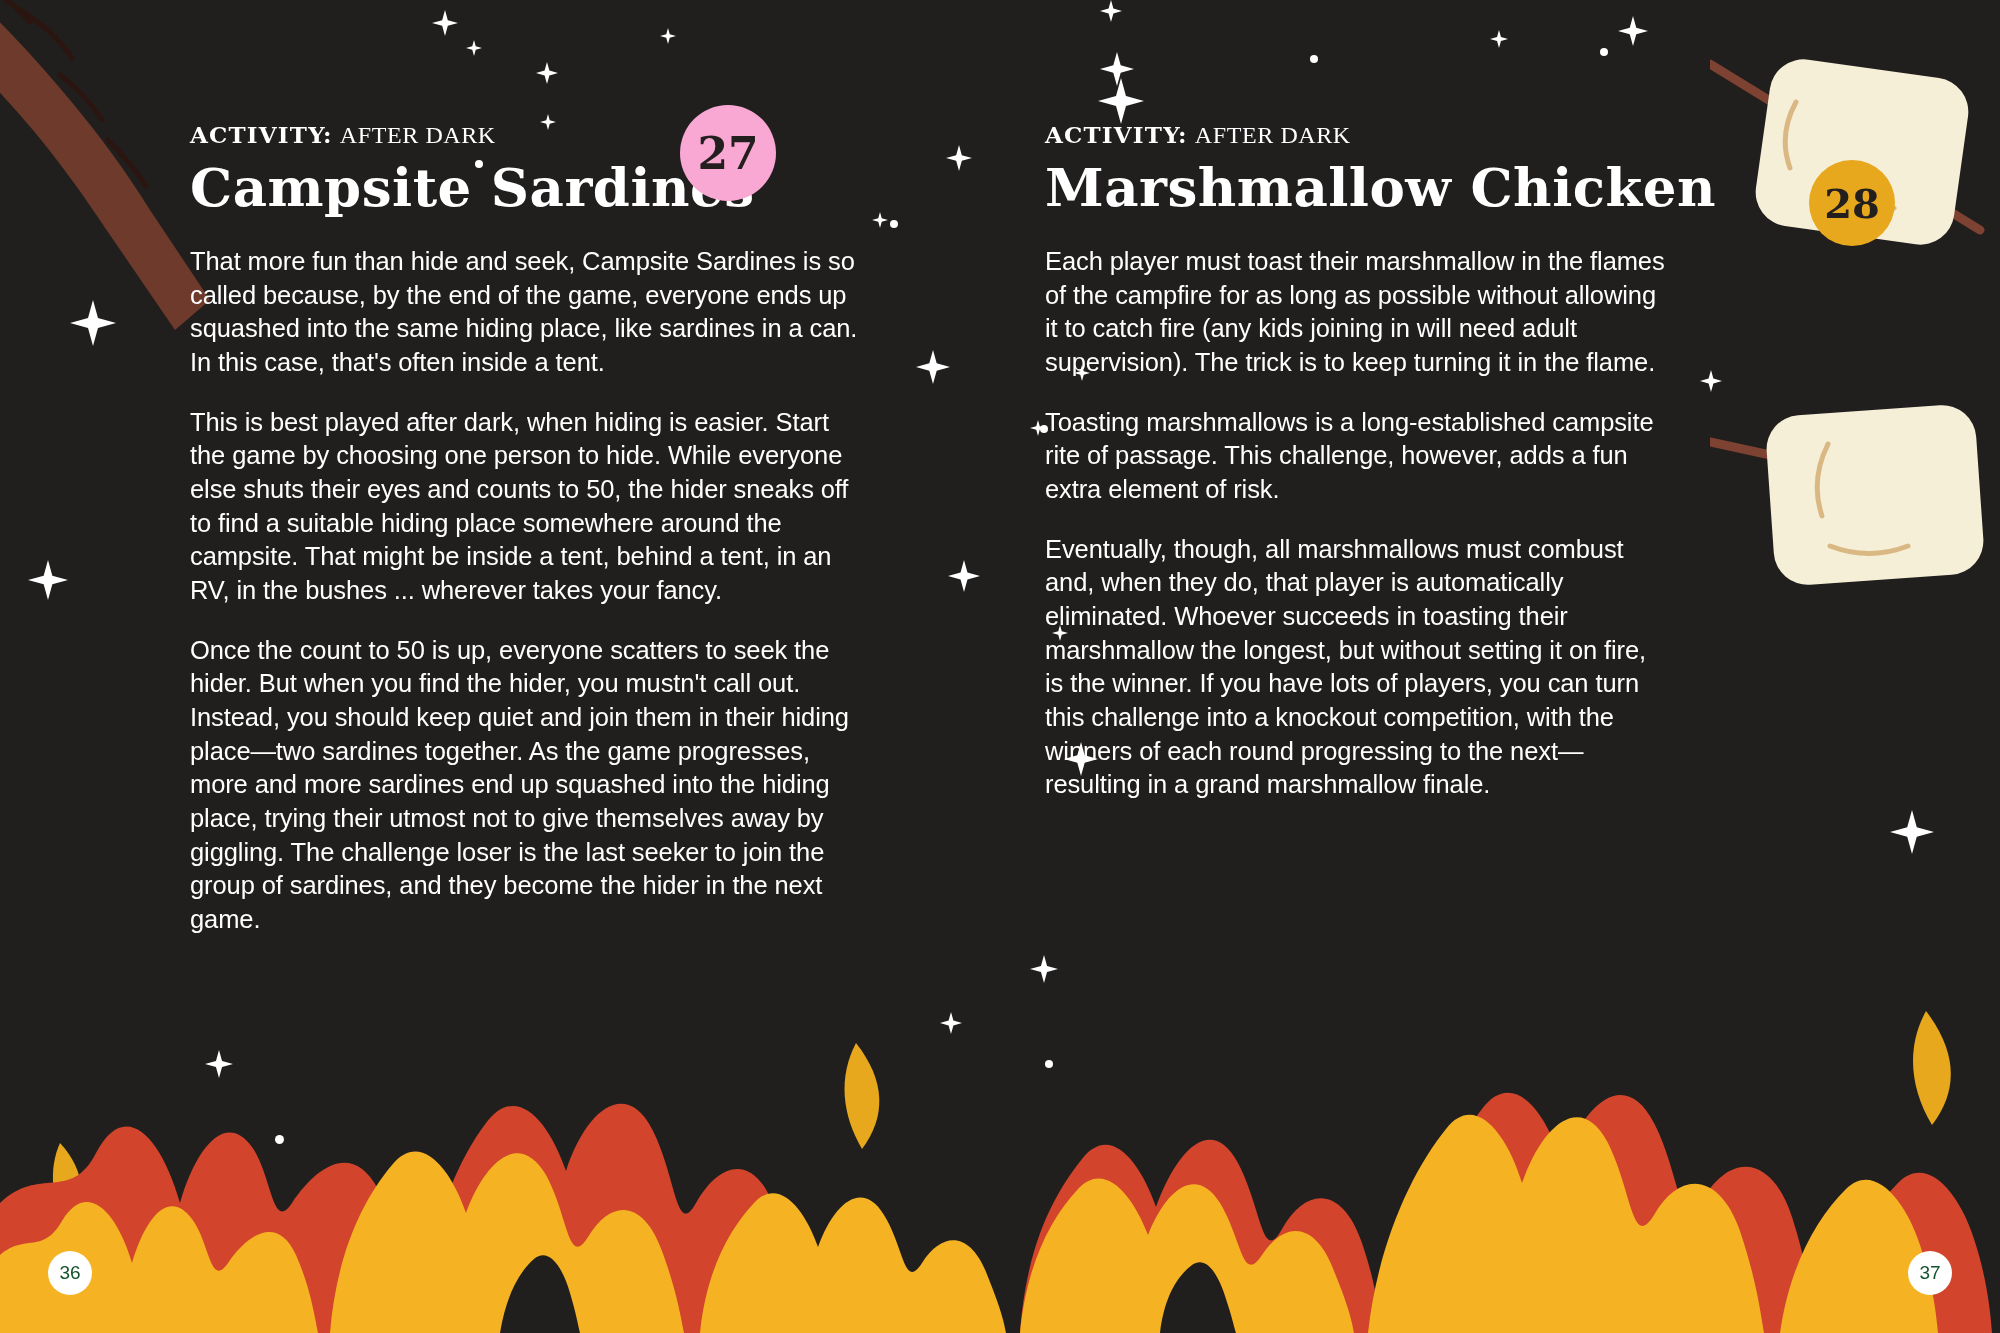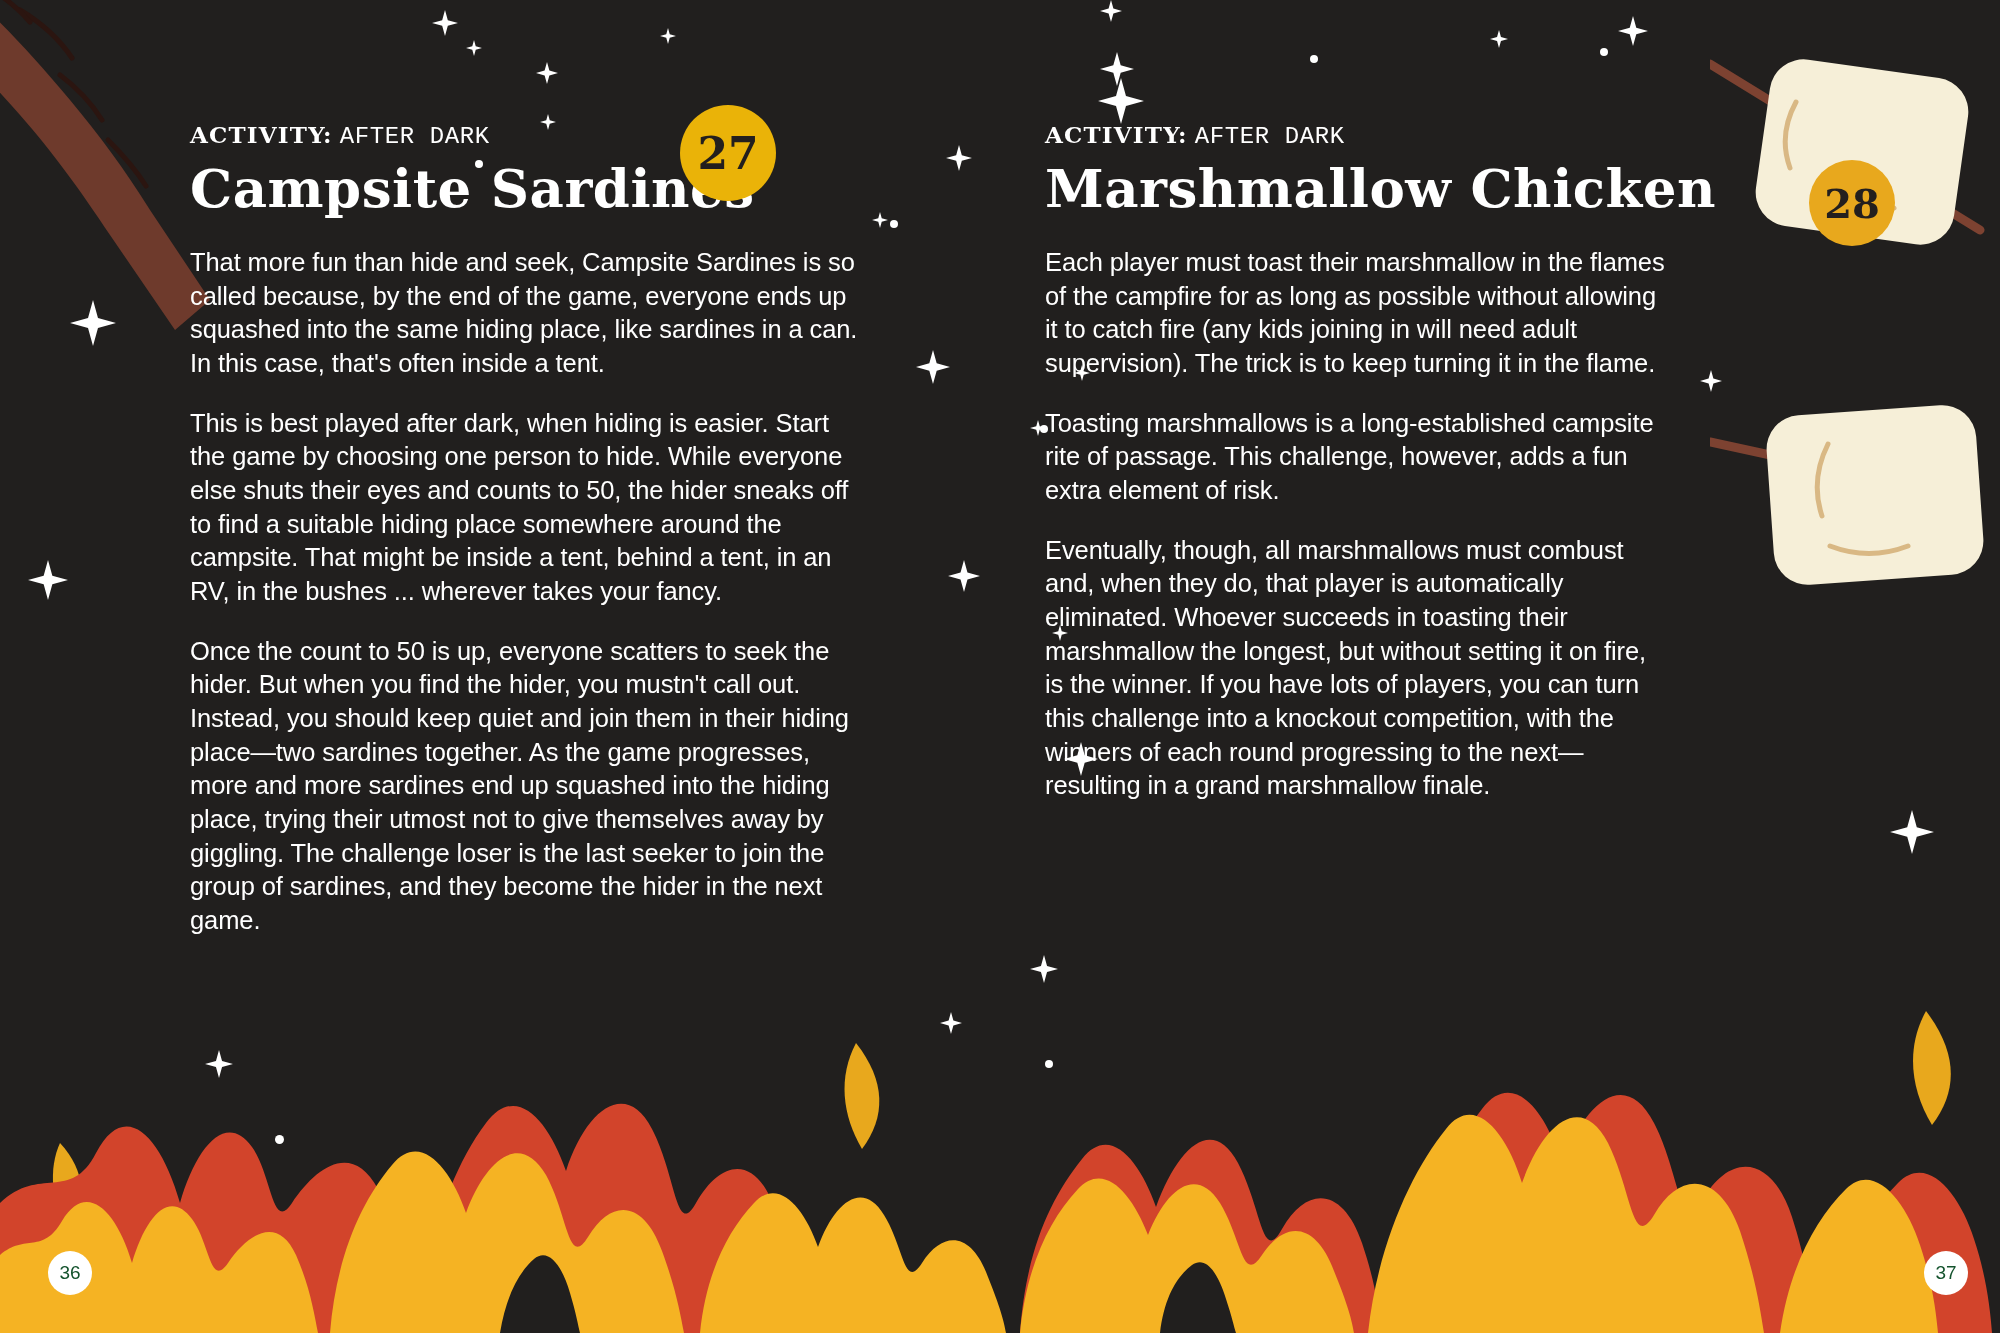--- a/index.html
+++ b/index.html
@@ -65,21 +65,21 @@
     margin: 0 0 10px 0;
     white-space: nowrap;
   }
   .kicker .lbl {
     font-family: "DejaVu Serif", serif;
     font-weight: bold;
     letter-spacing: 1.2px;
     font-size: 23px;
   }
   .kicker .val {
-    font-family: Liberation Mono, monospace;
+    font-family: Liberation Serif, serif;
     font-size: 24px;
     letter-spacing: .6px;
     text-align: center;
   }
 
   h1.title {
     font-family: "DejaVu Serif", serif;
     font-weight: bold;
     font-size: 53px;
     line-height: 1.06;
@@ -123,21 +123,21 @@
     border-radius: 50%;
     display: flex;
     align-items: center;
     justify-content: center;
     font-family: "DejaVu Serif", serif;
     font-weight: bold;
   }
   .badge-27 {
     left: 680px; top: 105px;
     width: 96px; height: 96px;
-    background: #eab308;
+    background: #f9a8d4;
     color: #231f1e;
     font-size: 44px;
   }
   .badge-28 {
     right: 105px; top: 160px;
     width: 86px; height: 86px;
     background: #e8a81d;
     color: #231f1e;
     font-size: 40px;
     border: 0;
@@ -151,21 +151,21 @@
     border-radius: 50%;
     background: #ffffff;
     color: #14532d;
     display: flex;
     align-items: center;
     justify-content: center;
     font-size: 19px;
     font-family: "Liberation Sans", sans-serif;
   }
   .folio.left-folio { left: 48px; }
-  .folio.right-folio { right: 32px; text-align: right; }
+  .folio.right-folio { right: 48px; text-align: right; }
 </style>
 </head>
 <body>
 
 <div id="page">
 
   <div class="deco branch">
     <svg width="260" height="360" viewBox="0 0 260 360">
       <path d="M-30,-10 C20,30 60,70 110,130 C140,166 165,200 190,240 L250,330 L215,360 L150,265 C120,220 95,185 60,145 C25,105 -10,70 -45,45 Z" fill="#6e3a2c"></path>
       <path d="M60,40 C85,55 100,70 112,88" stroke="#2b1510" stroke-width="5" fill="none" stroke-linecap="round"></path>

